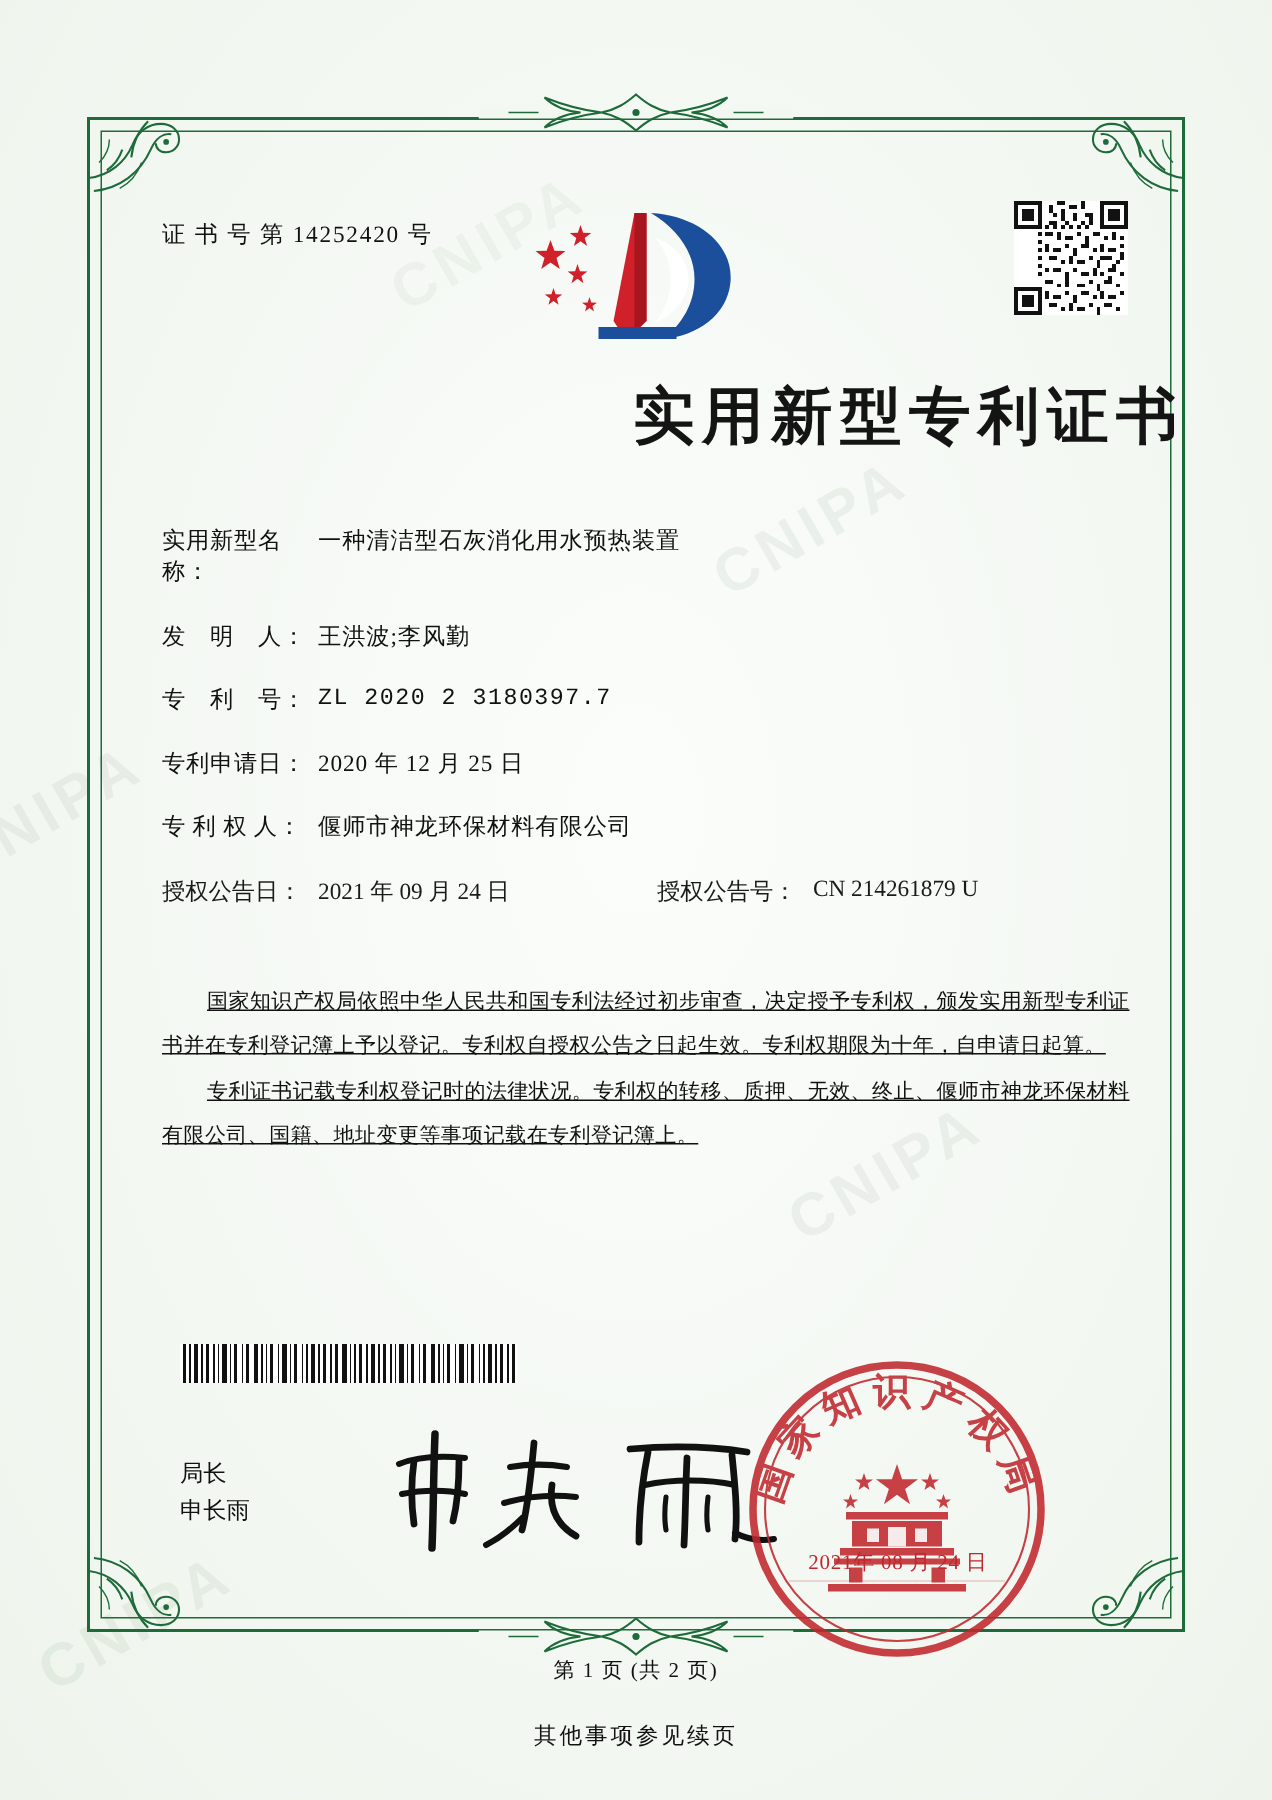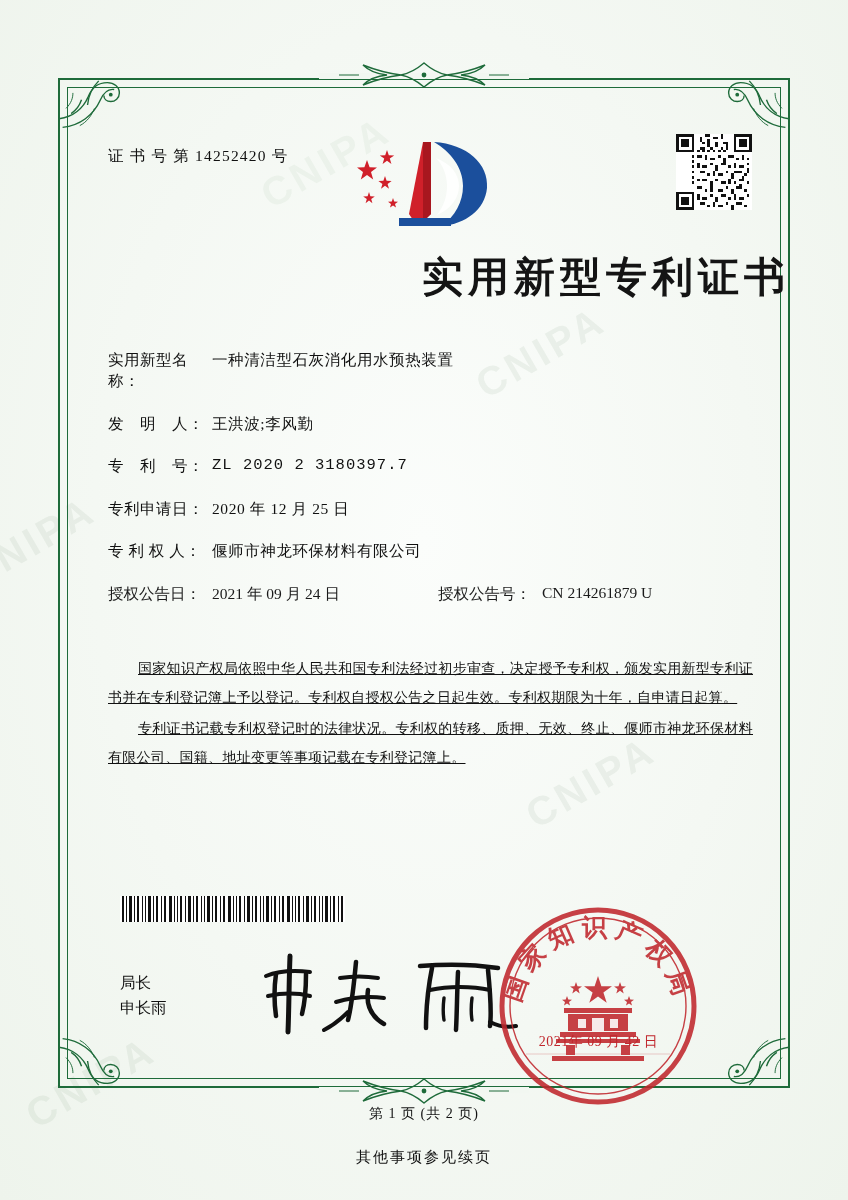--- a/index.html
+++ b/index.html
@@ -667,20 +667,20 @@
             <rect x="64" y="128" width="76" height="5"></rect>
             <rect x="60" y="135" width="84" height="4"></rect>
             <rect x="70" y="141" width="9" height="10"></rect>
             <rect x="125" y="141" width="9" height="10"></rect>
             <rect x="56" y="152" width="92" height="5"></rect>
           </g>
           <path d="M30 150 L174 150" stroke="#c0272d" stroke-width="1" opacity="0.25"></path>
         </g>
       </svg>
     </div>
-    <div class="seal-date">2021年 09 月 42 日</div>
+    <div class="seal-date">2021年 08 月 24 日</div>
 
   </div>
 
   <div class="page-no">第 1 页 (共 2 页)</div>
   <div class="footnote">其他事项参见续页</div>
 
 </div>
 
 </body></html>

